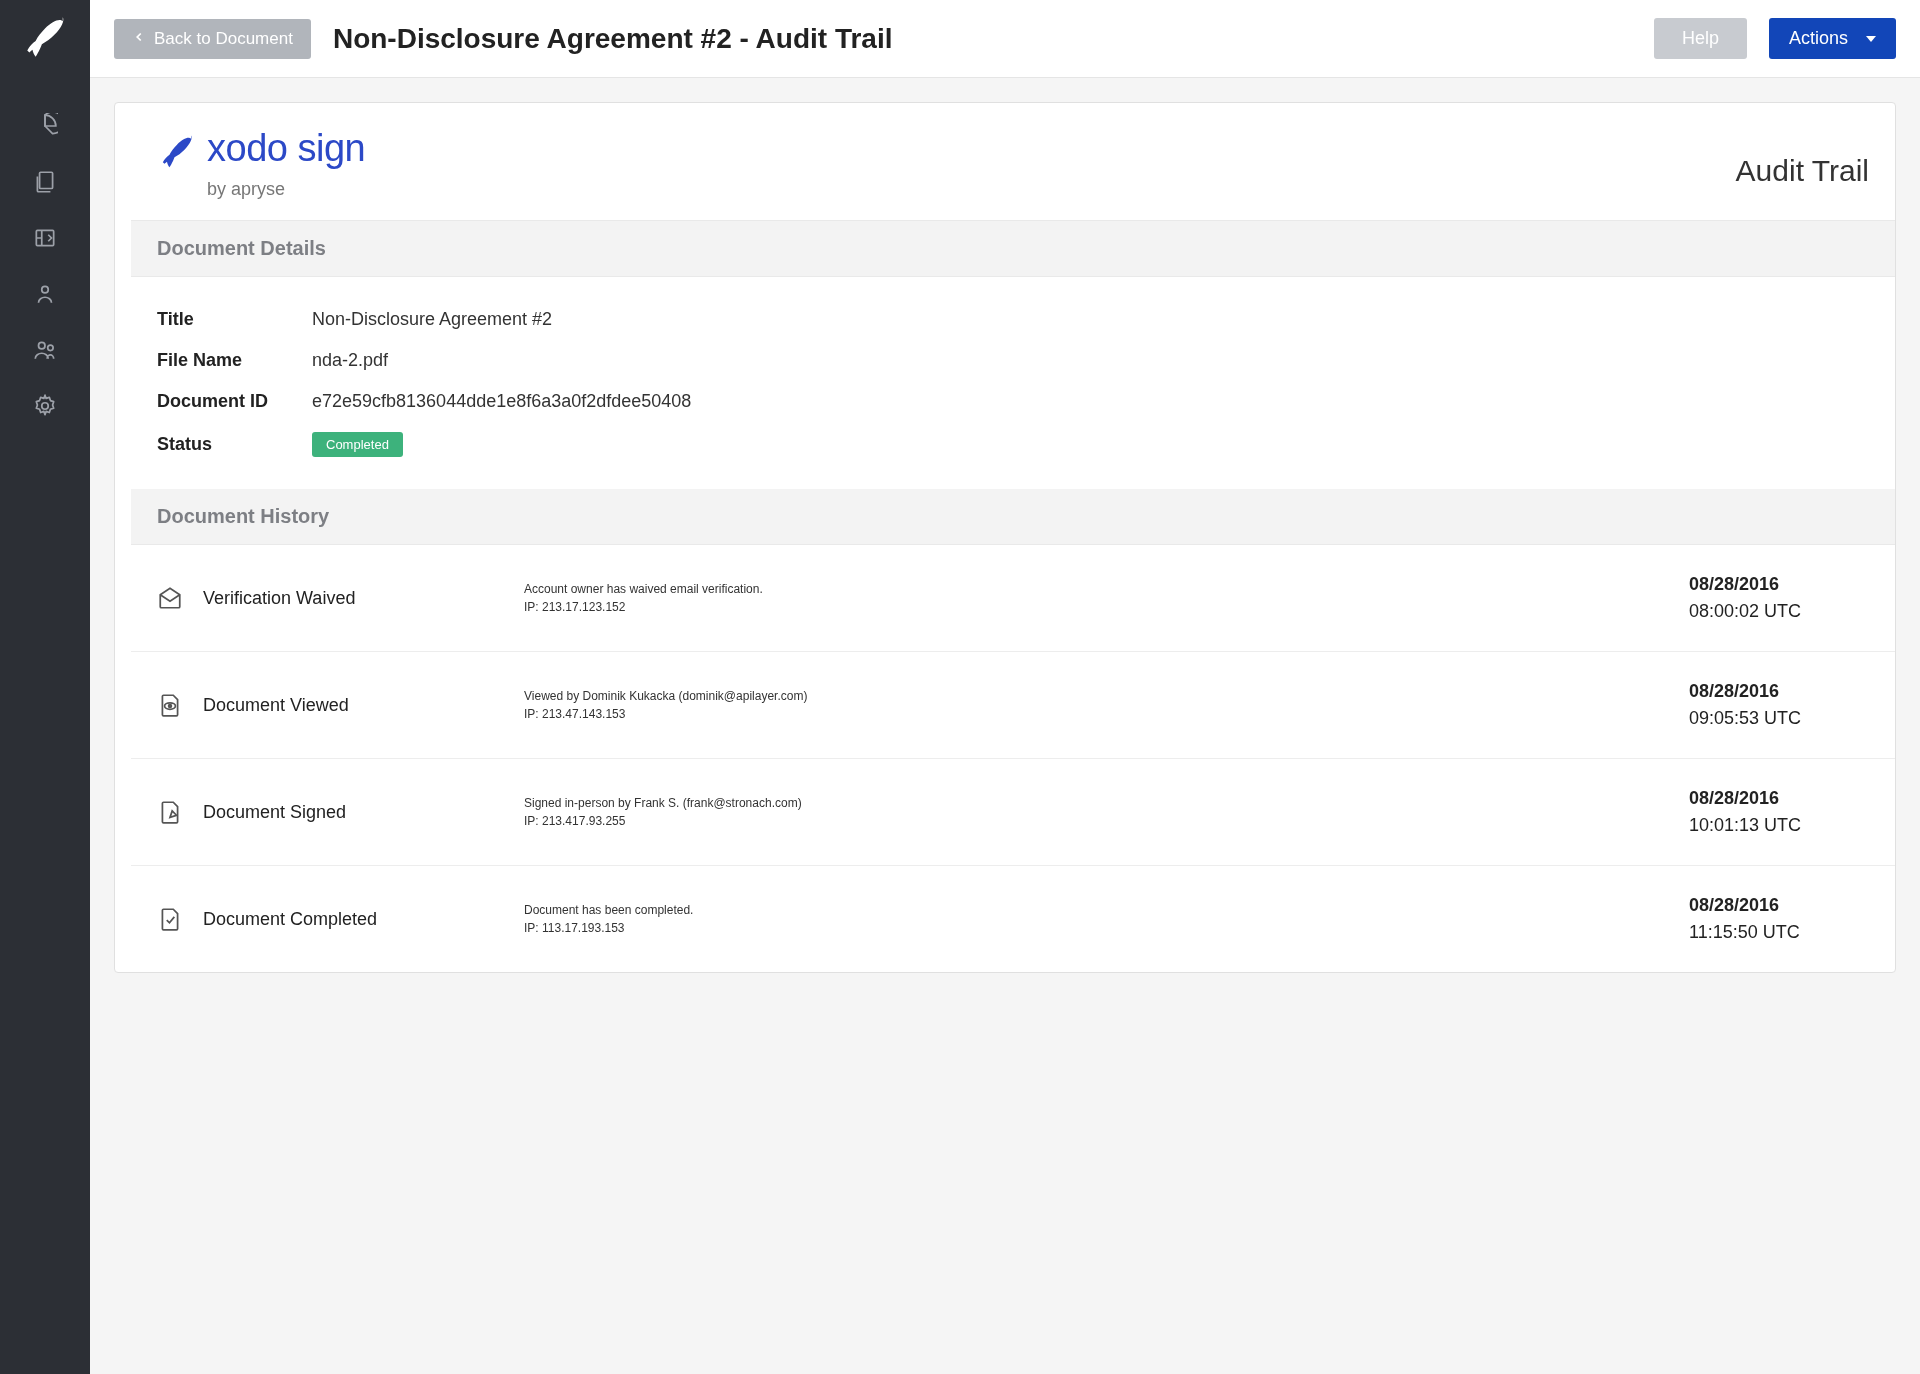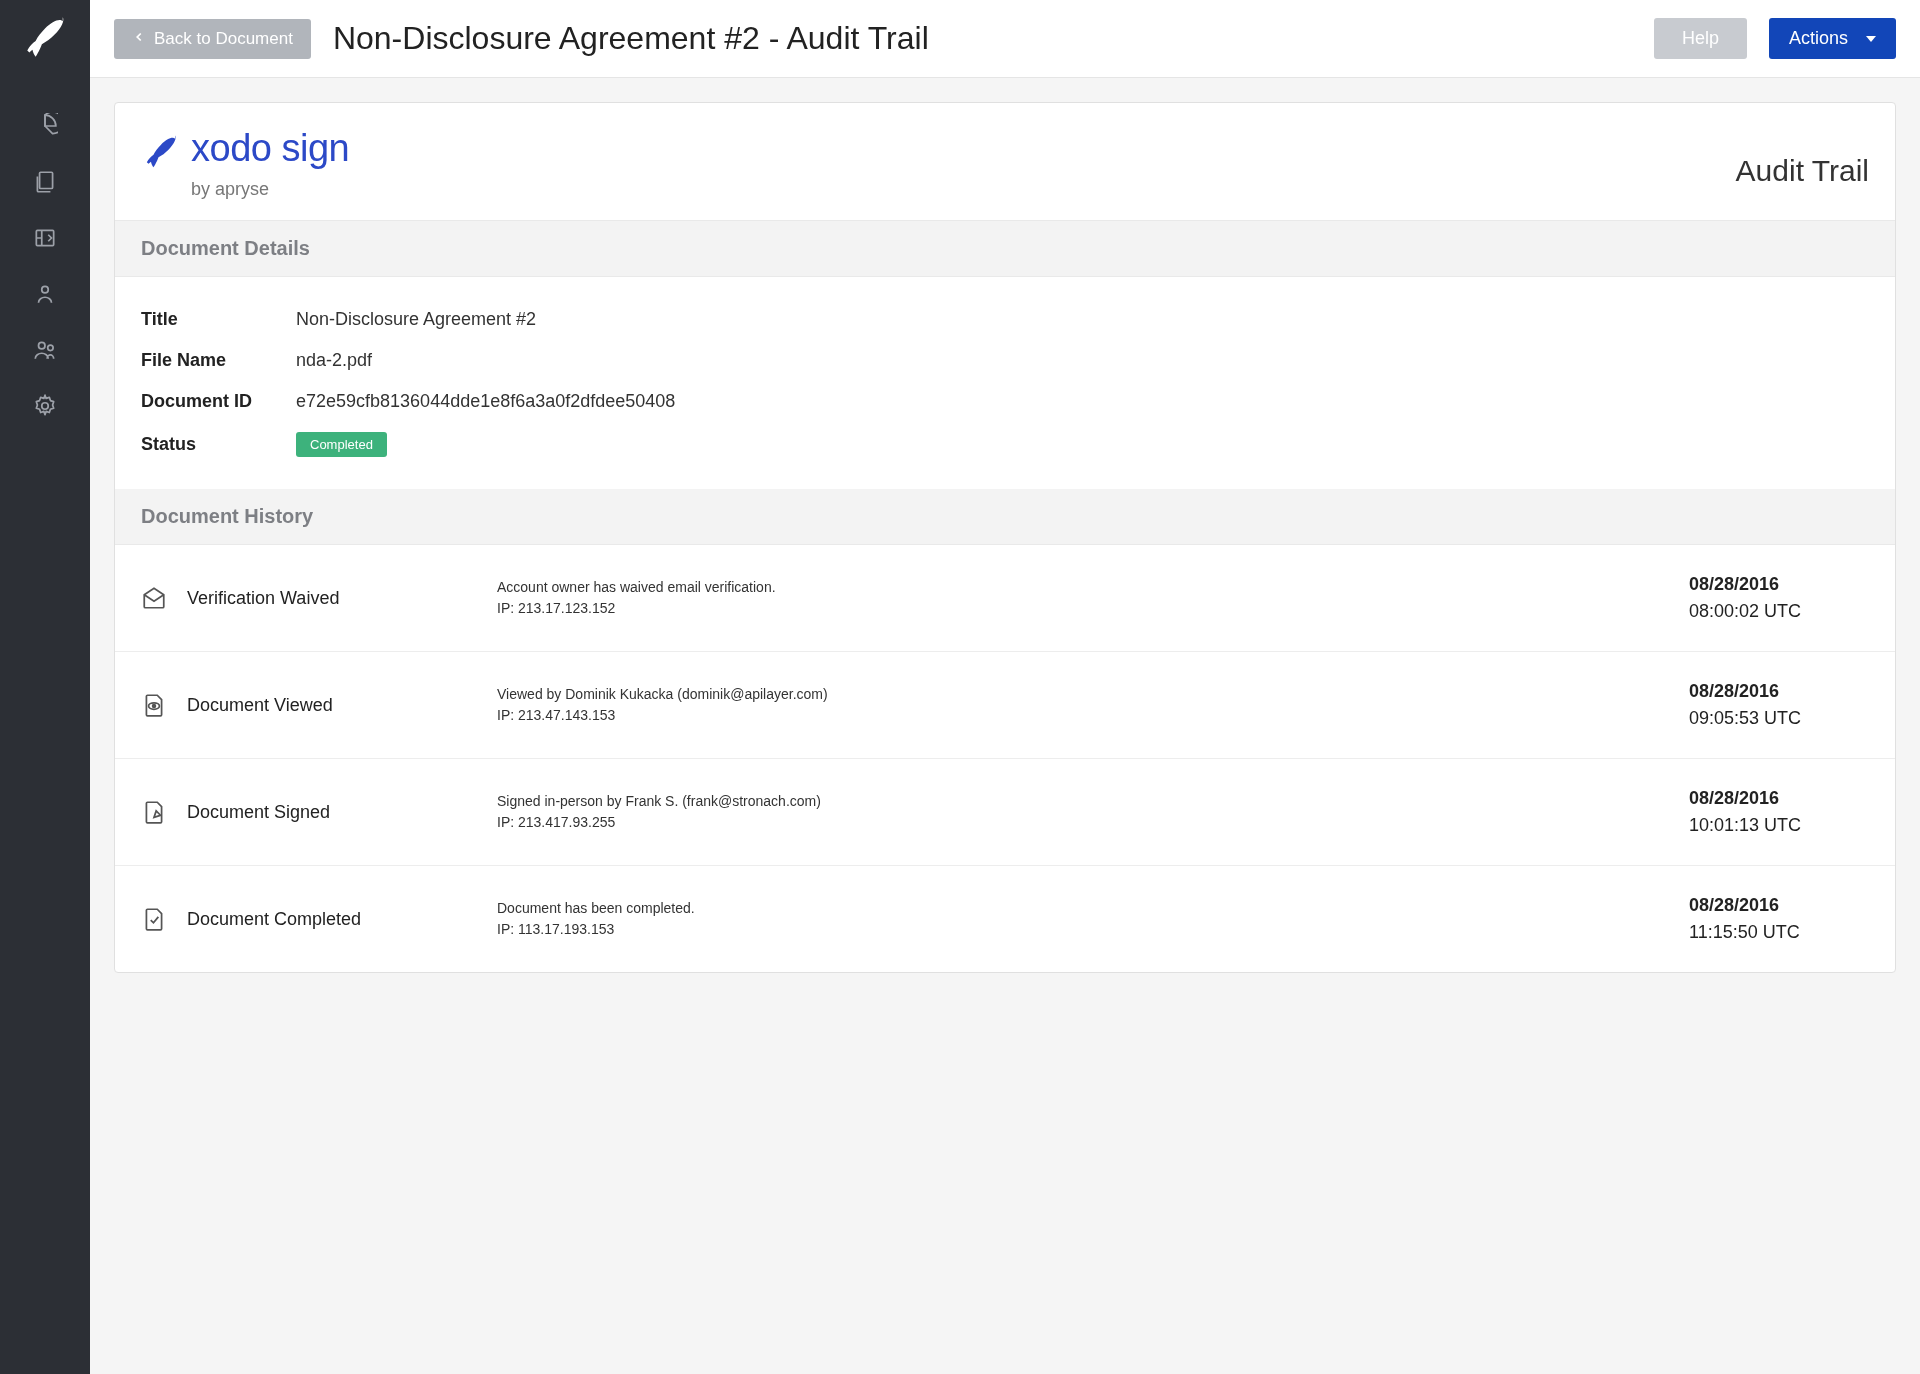--- a/index.html
+++ b/index.html
@@ -73,22 +73,22 @@
       display: inline-flex;
       align-items: center;
       gap: 8px;
       cursor: pointer;
     }
     .back-btn svg {
       width: 14px;
       height: 14px;
     }
     .page-title {
-      font-size: 32px;
-      font-weight: 400;
+      font-size: 28px;
+      font-weight: 700;
       color: #222;
       flex: 1;
     }
     .help-btn {
       background: #c8cbd0;
       color: #fff;
       border: none;
       border-radius: 3px;
       padding: 10px 28px;
       font-size: 18px;
@@ -117,20 +117,21 @@
     }
     .content {
       padding: 24px;
       flex: 1;
     }
     .card {
       background: #fff;
       border: 1px solid #e0e0e0;
       border-radius: 4px;
       overflow: hidden;
+      padding-left: 16px;
     }
     .card-header-section {
       padding: 26px 26px 20px 26px;
       display: flex;
       align-items: center;
       justify-content: space-between;
       border-bottom: 1px solid #e9e9e9;
     }
     .brand {
       display: flex;
@@ -217,23 +218,24 @@
       flex-shrink: 0;
     }
     .history-label {
       width: 290px;
       font-size: 18px;
       color: #222;
       flex-shrink: 0;
     }
     .history-desc {
       flex: 1;
-      font-size: 14px;
+      font-size: 12px;
       color: #333;
       line-height: 1.5;
+      margin-left: 11px;
     }
     .history-time {
       width: 180px;
       text-align: left;
       font-size: 18px;
       line-height: 1.5;
       color: #222;
       flex-shrink: 0;
     }
     .history-time .date {

